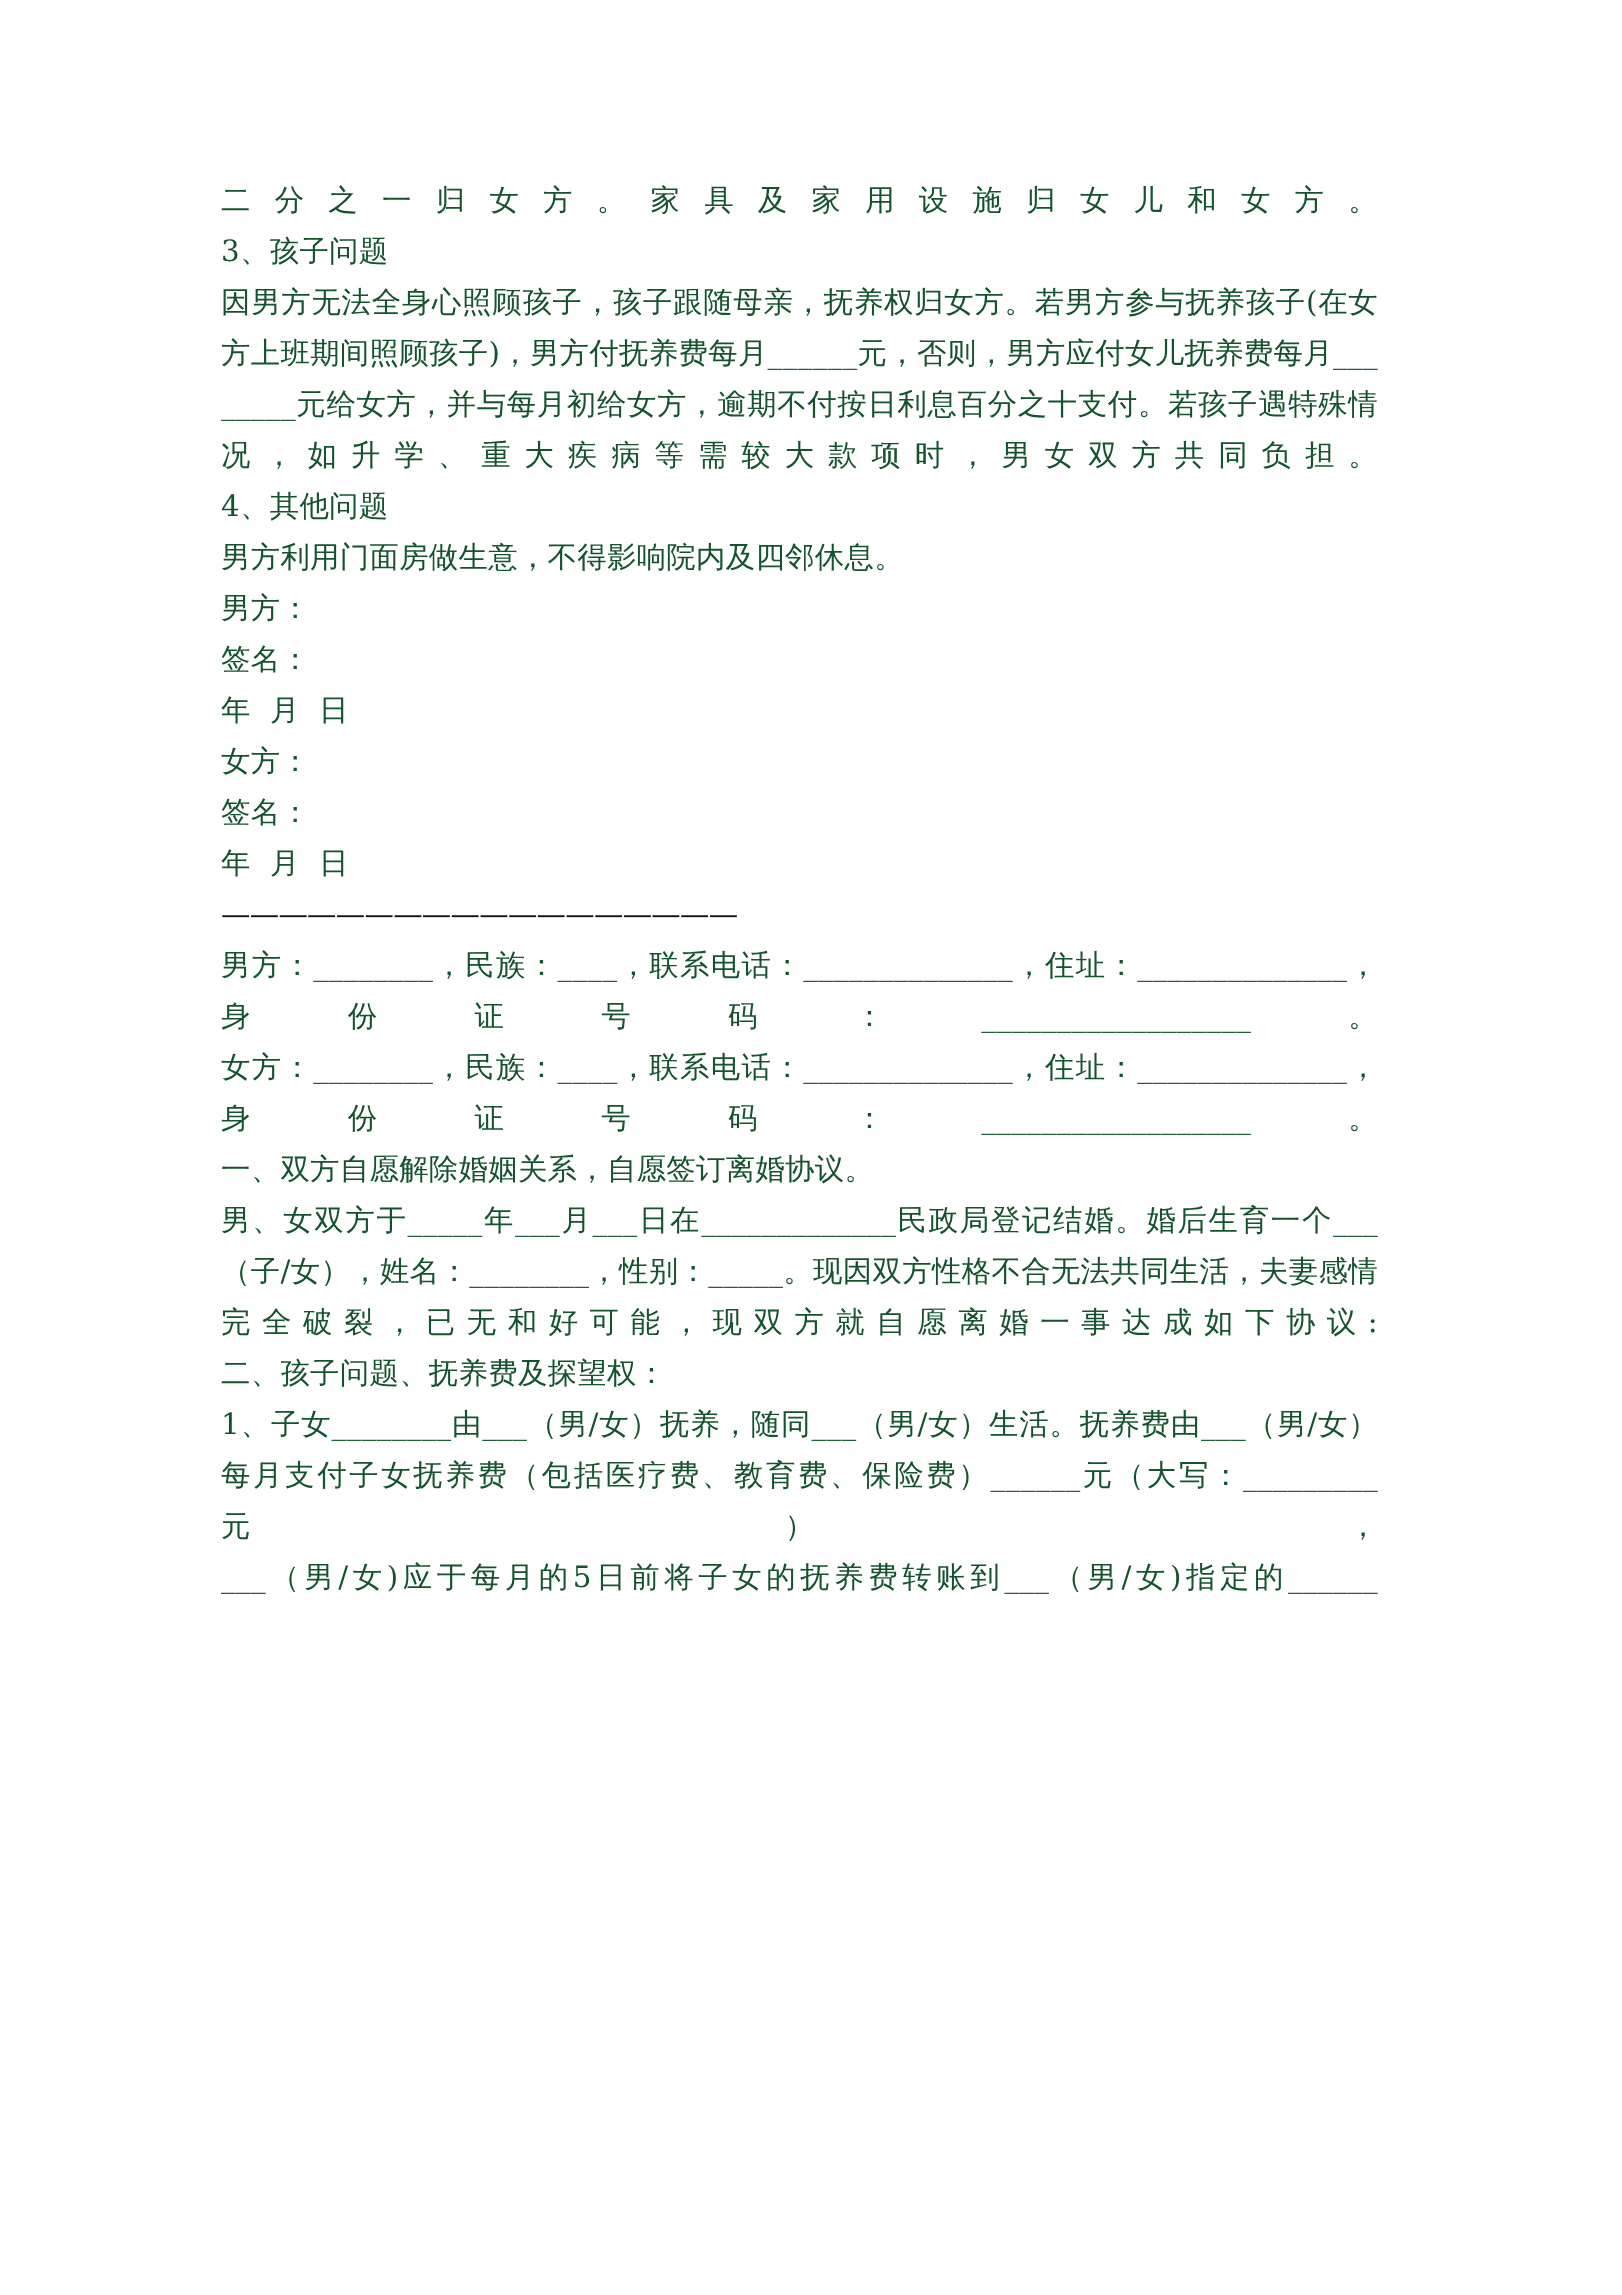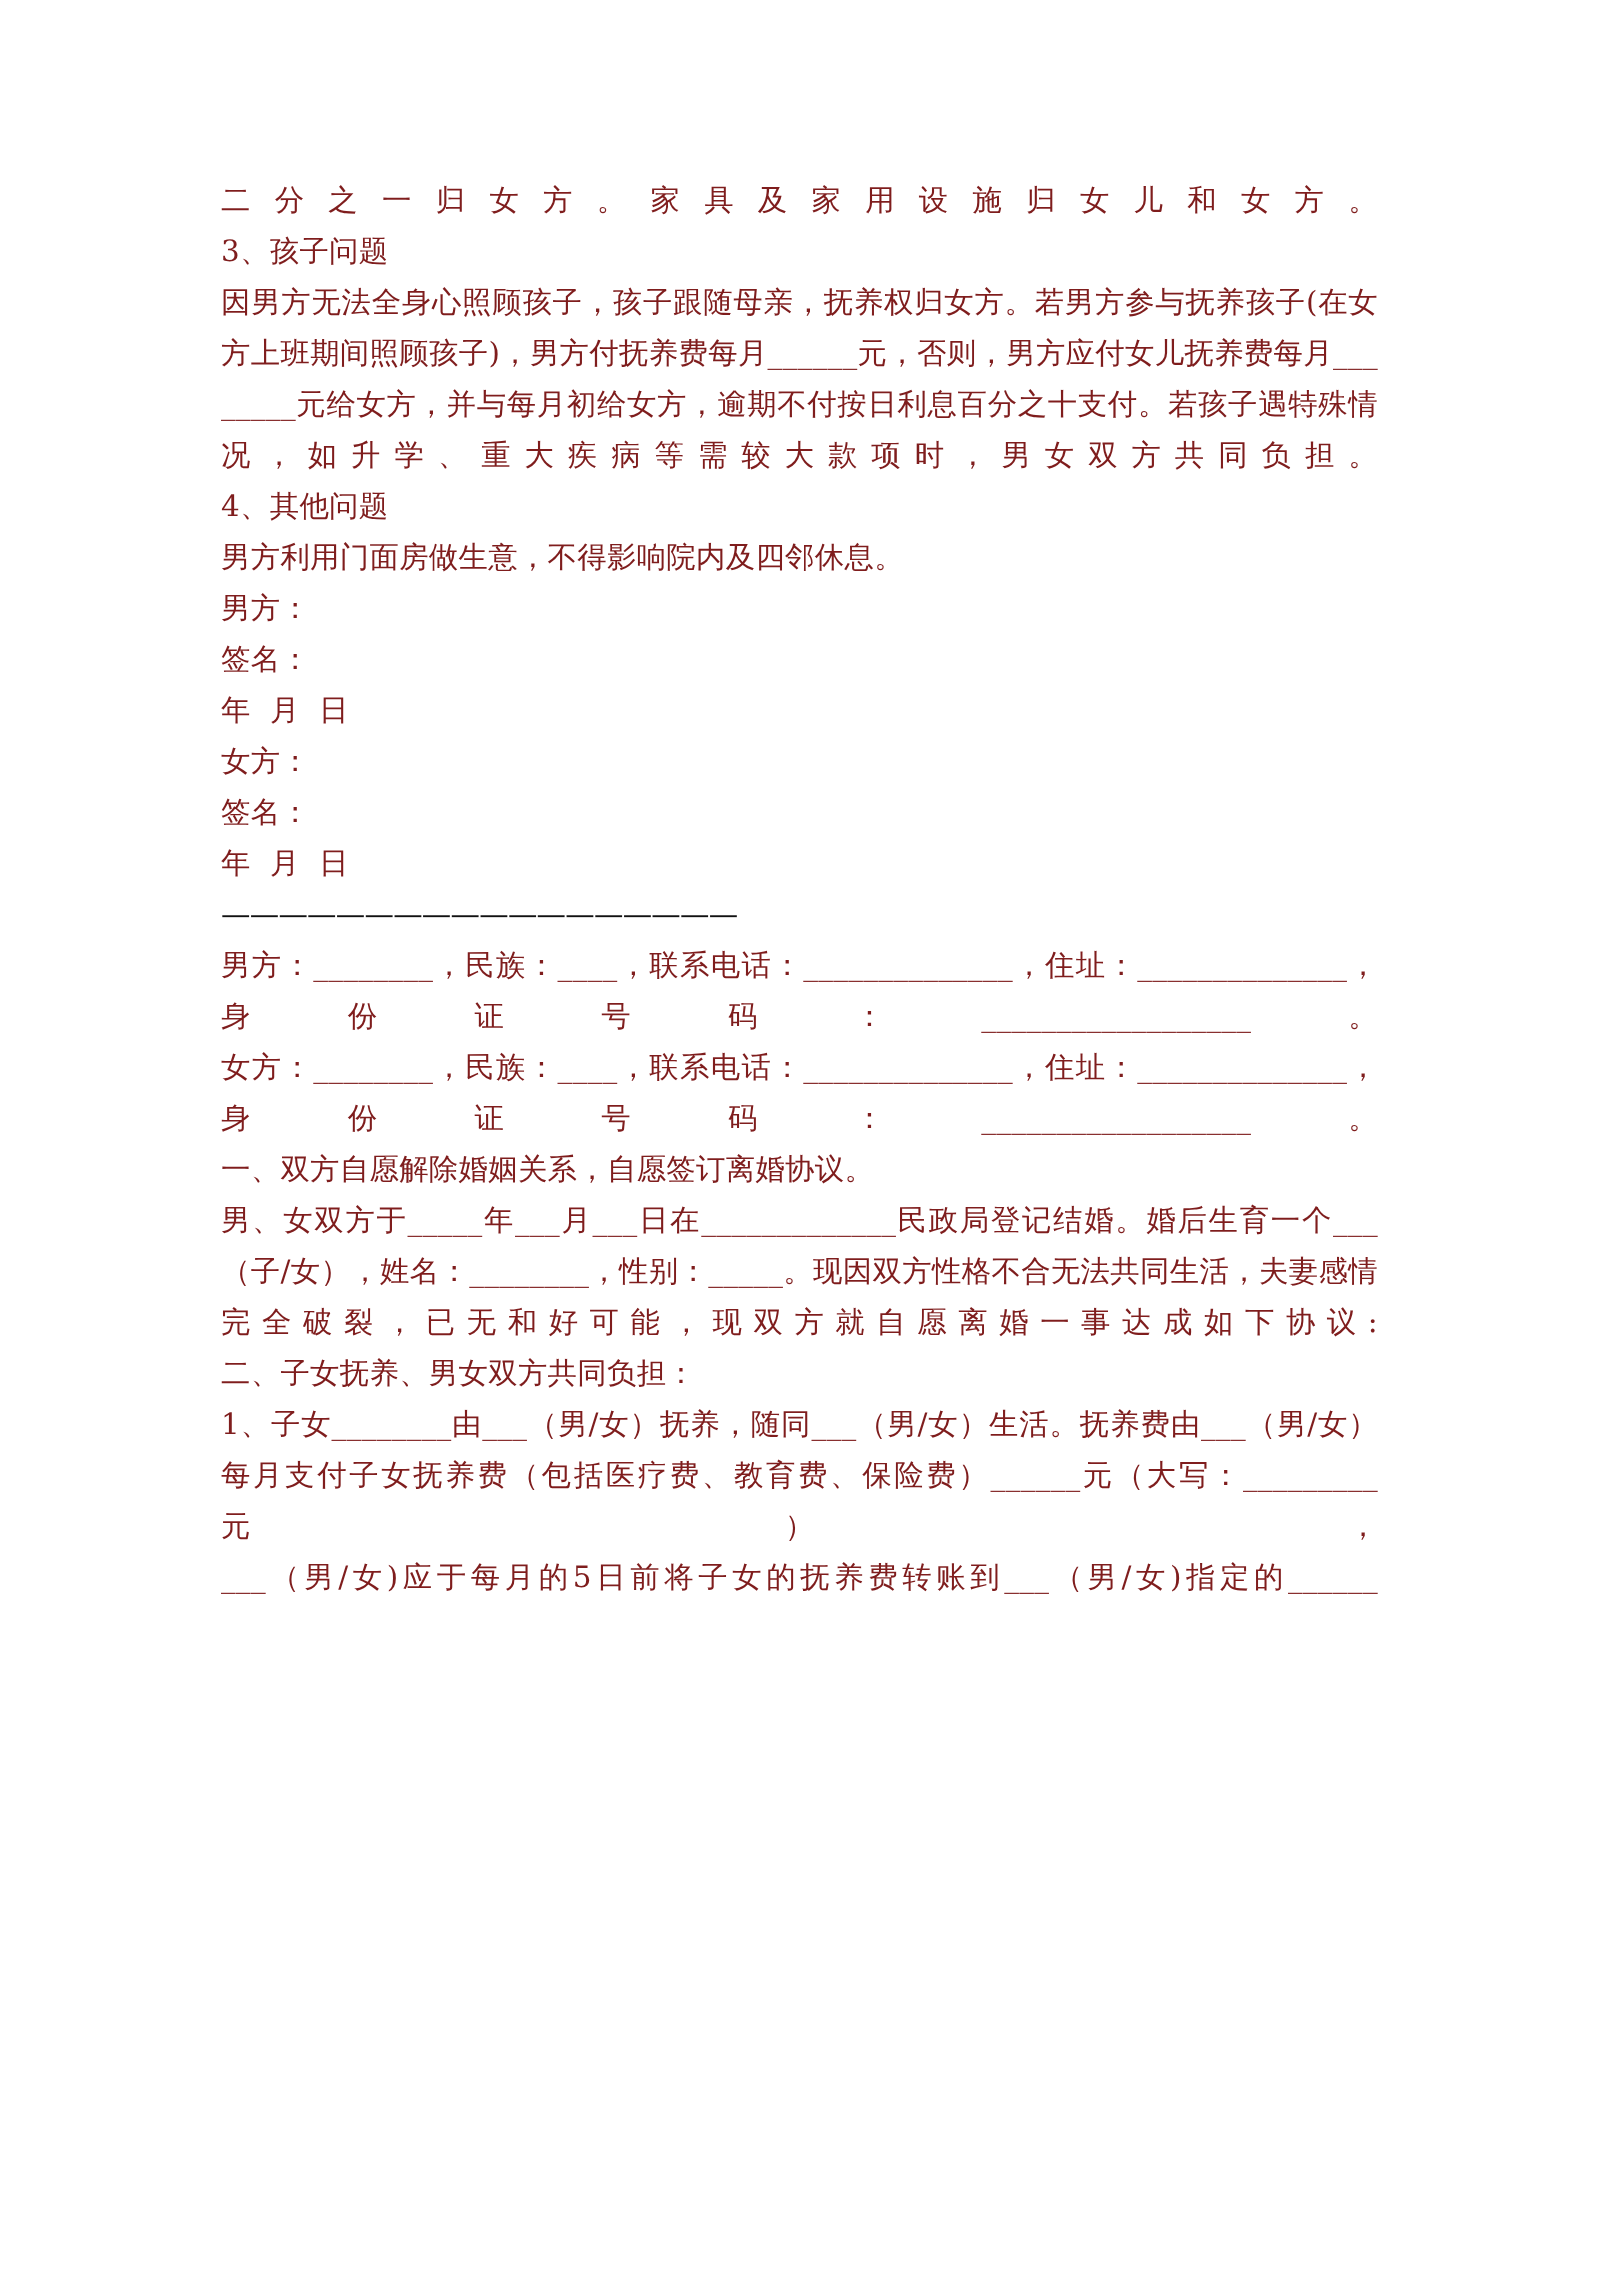--- a/index.html
+++ b/index.html
@@ -34,21 +34,21 @@
     left: 221px;
     top: 175px;
     width: 1157px;
   }
 
   
   .p {
     font-size: 29.4px;
     line-height: 51px;
     letter-spacing: 0.3px;
-    color: #7f1d1d;
+    color: #14532d;
     margin: 0;
     text-align: justify;
     text-justify: inter-character;
     white-space: pre-wrap;
     word-break: break-all;
   }
 
   
   .p.justify-all {
     text-align-last: justify;
@@ -106,21 +106,21 @@
     <p class="divider">——————————————————</p>
 
     <p class="p justify-all">男方：________，民族：____，联系电话：______________，住址：______________，身份证号码：__________________。</p>
 
     <p class="p justify-all">女方：________，民族：____，联系电话：______________，住址：______________，身份证号码：__________________。</p>
 
     <p class="p flush">一、双方自愿解除婚姻关系，自愿签订离婚协议。</p>
 
     <p class="p justify-all">男、女双方于_____年___月___日在_____________民政局登记结婚。婚后生育一个___（子/女），姓名：________，性别：_____。现因双方性格不合无法共同生活，夫妻感情完全破裂，已无和好可能，现双方就自愿离婚一事达成如下协议:</p>
 
-    <p class="p flush">二、子女抚养、男女双方共同负担：</p>
+    <p class="p flush">二、孩子问题、抚养费及探望权：</p>
 
     <p class="p justify-all">1、子女________由___（男/女）抚养，随同___（男/女）生活。抚养费由___（男/女）每月支付子女抚养费（包括医疗费、教育费、保险费）______元（大写：_________元），</p>
 
     <p class="p justify-all">___（男/女)应于每月的5日前将子女的抚养费转账到___（男/女)指定的______</p>
 
   </div>
 </div>
 
 
 </body></html>

